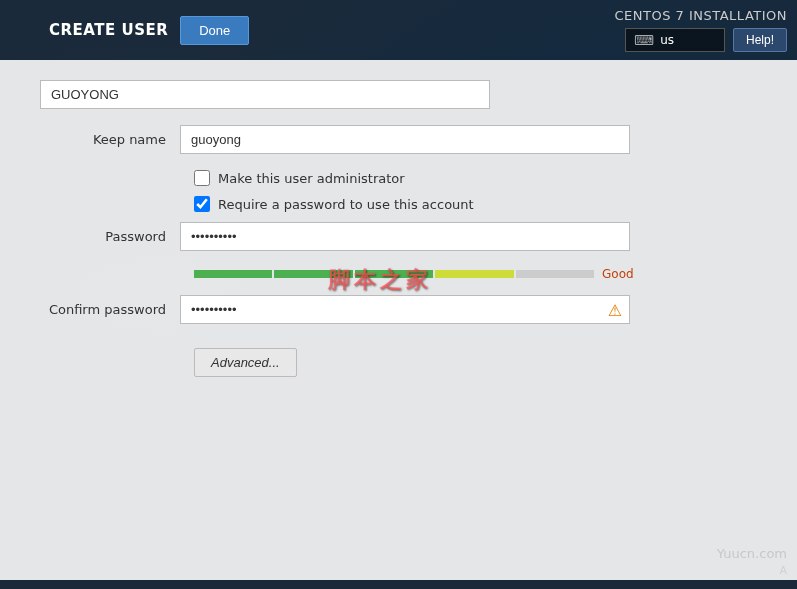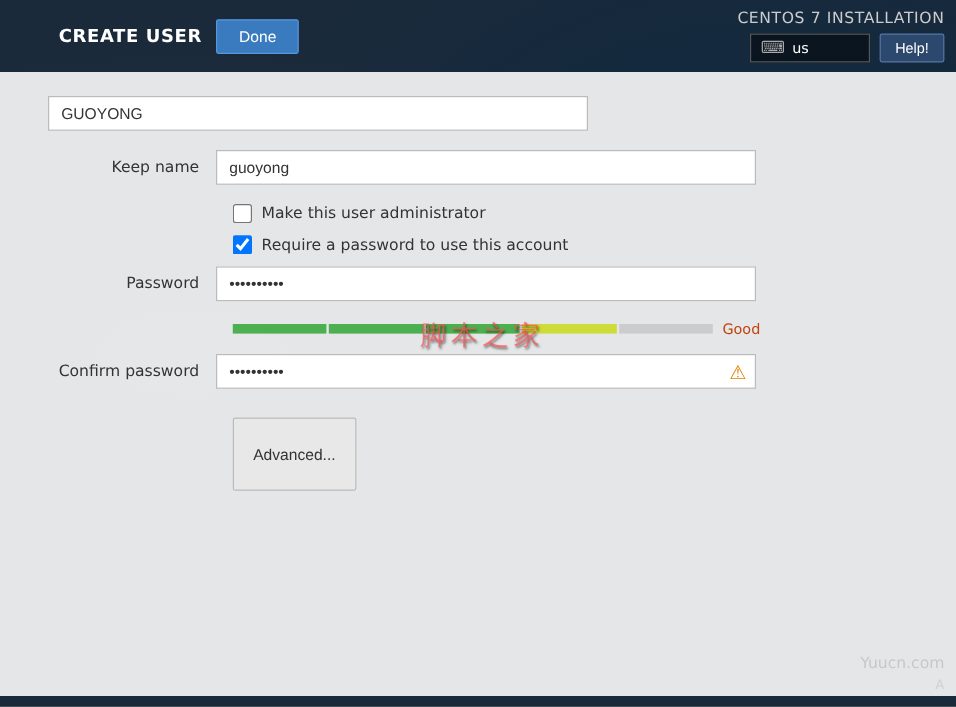--- a/index.html
+++ b/index.html
@@ -221,24 +221,25 @@
       color: #e67e00;
       font-size: 16px;
     }
 
     .advanced-button {
       margin-left: 154px;
       margin-top: 8px;
       background: #e8e8e8;
       border: 1px solid #bbb;
       color: #333;
-      padding: 22px 16px;
+      padding: 6px 16px;
       font-size: 13px;
       cursor: pointer;
       border-radius: 2px;
+      font-style: italic;
     }
 
     
     .watermark {
       position: absolute;
       bottom: 28px;
       right: 10px;
       color: rgba(180,180,180,0.6);
       font-size: 13px;
     }
@@ -252,26 +253,25 @@
     }
 
     
     .center-watermark {
       position: absolute;
       top: 280px;
       left: 380px;
       transform: translate(-50%, -50%);
       color: rgba(255,80,80,0.7);
       font-size: 22px;
-      font-weight: normal;
+      font-weight: bold;
       letter-spacing: 4px;
       pointer-events: none;
       text-shadow: 1px 1px 2px rgba(0,0,0,0.5);
       z-index: 10;
-      margin-left: 22px;
     }
   </style>
 </head>
 <body>
 
 <div class="header">
   <div class="header-left">
     <span class="page-title">CREATE USER</span>
     <button class="done-button">Done</button>
   </div>

